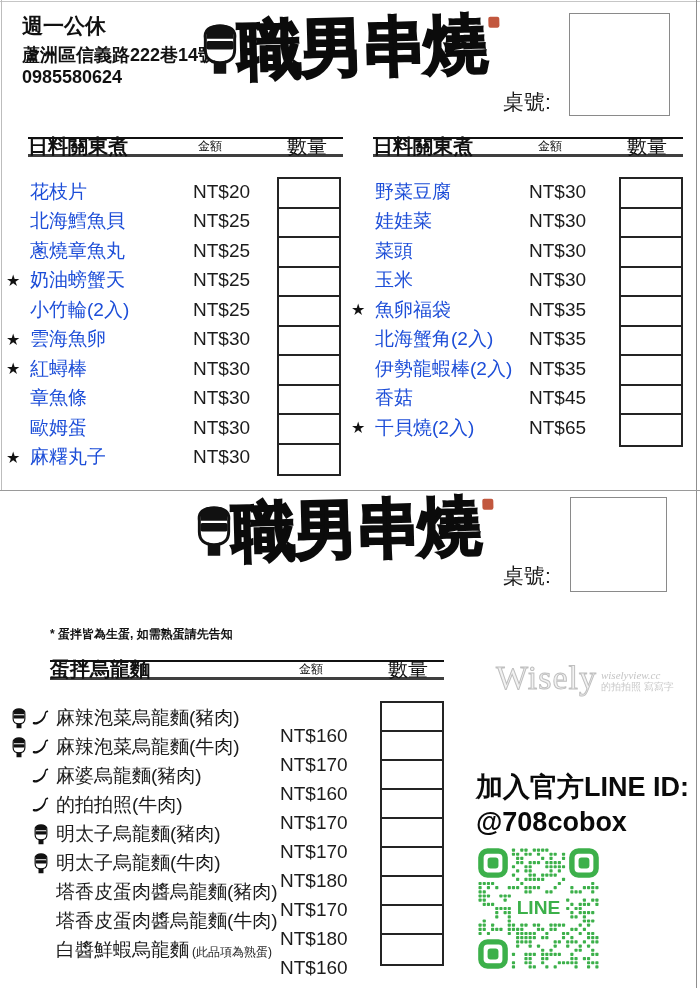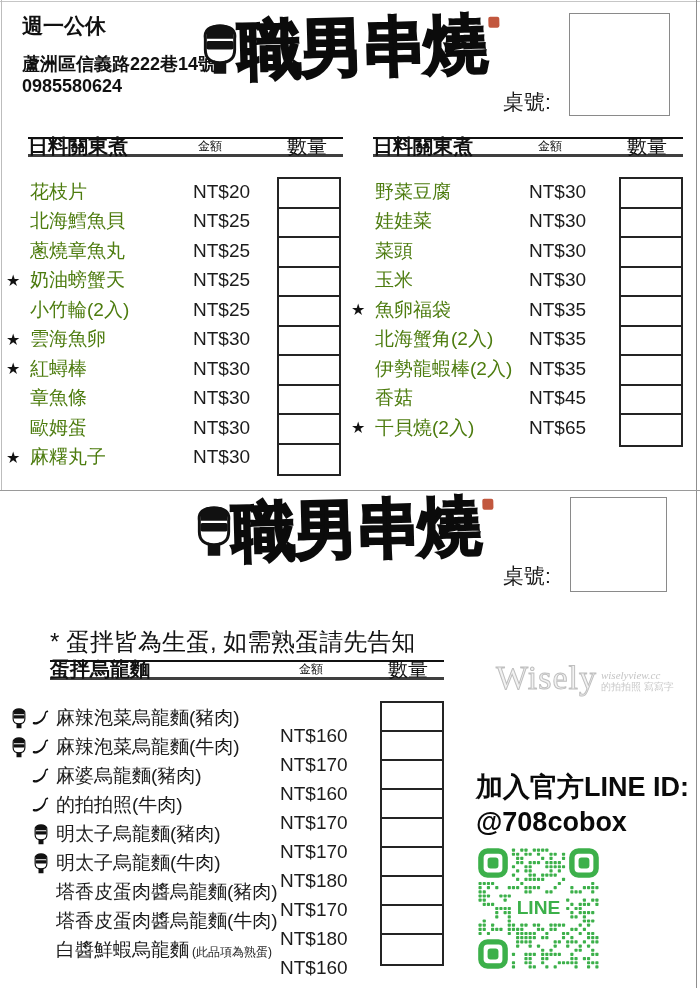--- a/index.html
+++ b/index.html
@@ -5,21 +5,21 @@
   html,body{margin:0;padding:0;background:#fff;}
   .page{position:relative;width:700px;height:988px;background:#fff;overflow:hidden;
         font-family:"Liberation Sans","DejaVu Sans",sans-serif;color:#111;}
   .edge-top{position:absolute;left:0;top:1px;width:700px;height:1px;background:#c6c6c6;}
   .edge-right{position:absolute;top:0;left:696px;width:1px;height:988px;background:#8f8f8f;}
   .edge-left{position:absolute;top:0;left:1px;width:1px;height:490px;background:#bdbdbd;}
   .divider{position:absolute;left:0;top:490px;width:700px;height:1px;background:#9a9a9a;}
 
   
   .info{position:absolute;left:22px;top:12px;font-weight:bold;}
-  .info .closed{font-size:21px;margin-bottom:12px;}
+  .info .closed{font-size:21px;margin-bottom:3px;}
   .info .addr{font-size:18px;}
   .info .phone{font-size:18px;}
 
   
   .logo{position:absolute;display:flex;align-items:flex-start;}
   .logo1{left:198px;top:14px;}
   .logo2{left:192px;top:496px;}
   .logo-face{margin:6px -4px 0 0;flex:0 0 auto;}
   .logo-text{font-family:"Liberation Serif","DejaVu Serif",serif;font-weight:900;
              font-size:64px;line-height:1.05;letter-spacing:-2px;color:#0b0b0b;
@@ -45,39 +45,39 @@
   .head-u{left:50px;top:660px;width:394px;}
 
   
   .mrows{position:absolute;}
   .rows-l{left:6px;top:177px;width:271px;}
   .rows-r{left:351px;top:177px;width:262px;}
   .rows-u{left:4px;top:703px;width:372px;}
   .mrow{height:29.5px;display:flex;align-items:center;}
   .urow{height:29px;display:flex;align-items:center;}
   .mstar{width:24px;font-size:16px;color:#111;}
-  .mname{flex:1;font-size:19px;white-space:nowrap;color:#4d7c0f;}
+  .mname{flex:1;font-size:19px;white-space:nowrap;color:#1d4ed8;}
   .mprice{width:84px;font-size:19px;color:#1c1c1c;}
   .uicons{width:46px;display:flex;justify-content:flex-end;align-items:center;gap:3px;padding-right:6px;}
   .uicons svg{display:block;}
   .uname{flex:1;font-size:19px;white-space:nowrap;color:#1c1c1c;}
   .uname-note{font-size:12px;margin-left:3px;}
   .uprice{width:96px;font-size:19px;color:#1c1c1c;margin-top:37px;}
 
   
   .qtycol{position:absolute;width:64px;border:2px solid #242424;box-sizing:border-box;background:#fff;}
   .qty-l{left:277px;top:177px;}
   .qty-r{left:619px;top:177px;}
   .qty-u{left:380px;top:701px;}
   .qtycell{height:29.5px;border-bottom:2px solid #242424;box-sizing:border-box;}
   .qty-u .qtycell{height:29px;}
   .qtycol .qtycell:last-child{border-bottom:none;}
 
   
-  .egg-note{position:absolute;left:50px;top:626px;font-weight:normal;font-size:24px;}
+  .egg-note{position:absolute;left:50px;top:626px;font-weight:bold;font-size:12px;}
 
   
   .wm{position:absolute;left:496px;top:664px;display:flex;align-items:flex-end;gap:4px;}
   .wm-name{font-family:"Liberation Serif","DejaVu Serif",serif;font-size:34px;line-height:0.85;
            color:#f2f2f2;-webkit-text-stroke:1px #bfbfbf;letter-spacing:1px;}
   .wm-side{display:flex;flex-direction:column;line-height:1.15;}
   .wm-site{font-family:"Liberation Serif","DejaVu Serif",serif;font-style:italic;font-size:11px;color:#c4c4c4;}
   .wm-tag{font-size:10px;color:#c9c9c9;}
 
   

